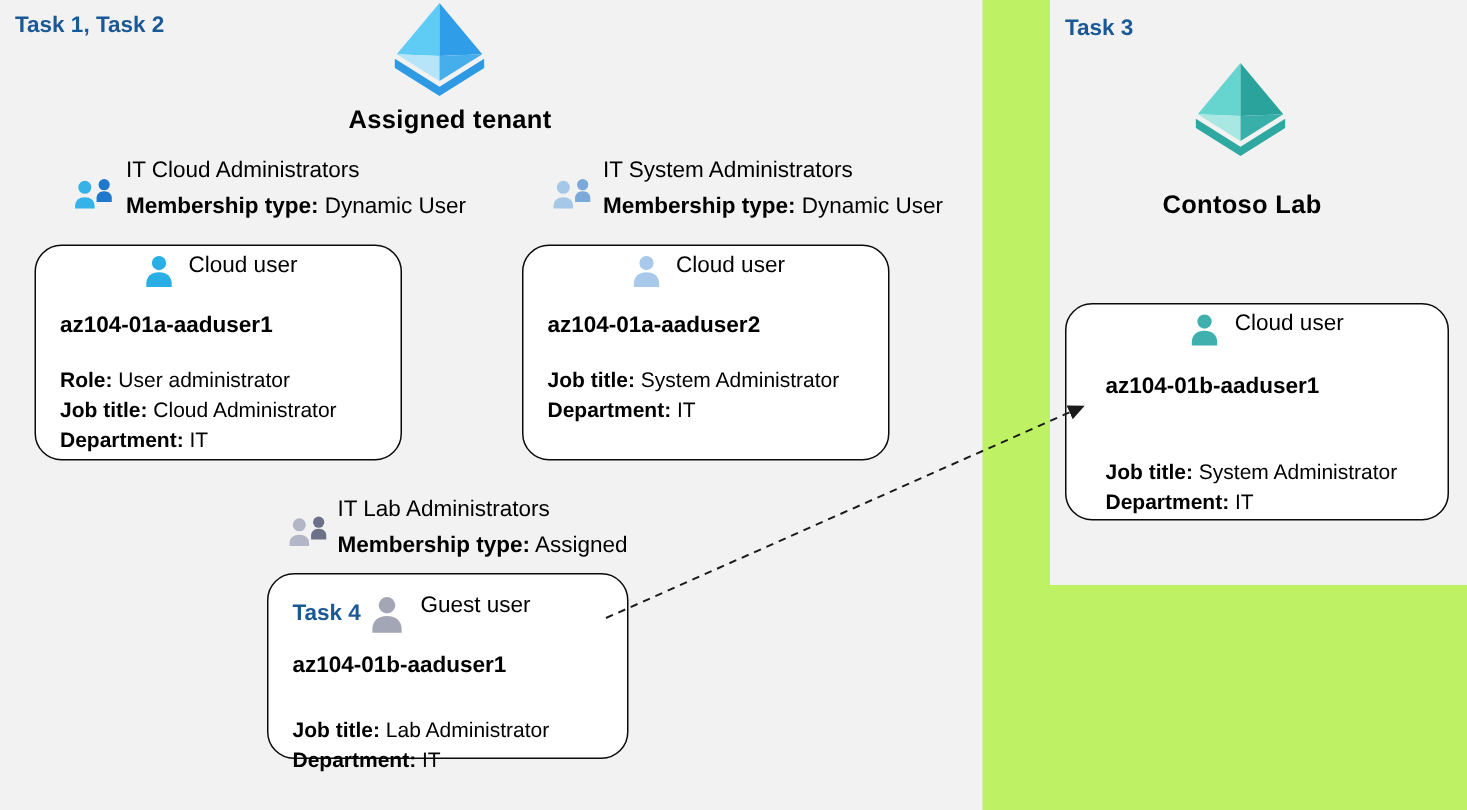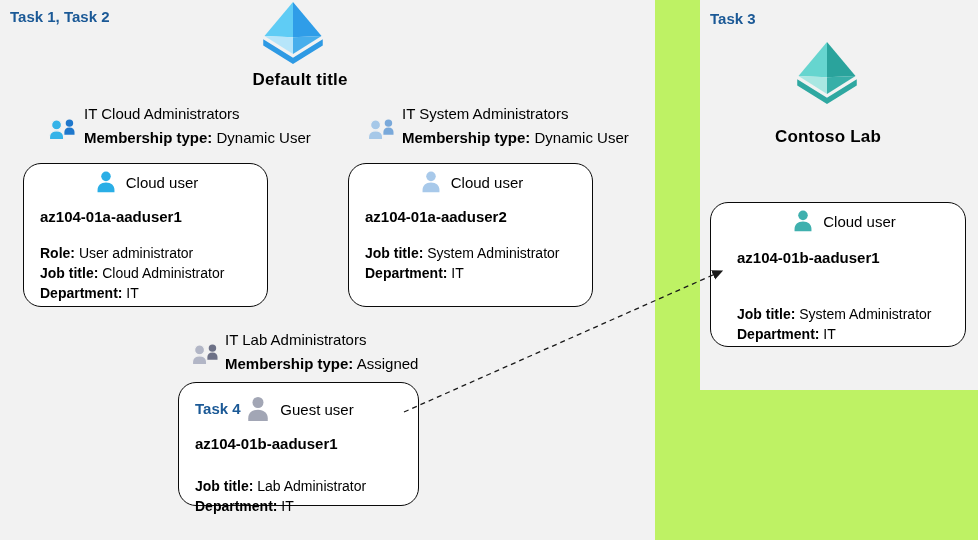--- a/index.html
+++ b/index.html
@@ -9,21 +9,21 @@
   .panel{position:absolute;background:#f2f2f2;}
   .panel-left{left:0;top:0;width:655px;height:540px;}
   .panel-right{left:700px;top:0;width:278px;height:390px;}
   .task-label{font-size:15px;font-weight:700;color:#1b5996;white-space:nowrap;}
   .tenant-title{font-size:17px;font-weight:700;text-align:center;letter-spacing:.2px;}
   .tenant-title .line{line-height:26px;}
   .group-head{font-size:15px;line-height:24px;white-space:nowrap;}
   .group-name{font-weight:400;}
   .card{position:absolute;background:#fff;border:1.5px solid #0a0a0a;border-radius:18px;
         box-sizing:border-box;padding:4px 14px 0 14px;}
-  .card-head{display:flex;align-items:center;justify-content:center;gap:7px;
+  .card-head{display:flex;align-items:flex-start;justify-content:center;gap:7px;
              font-size:15px;height:28px;}
   .card-name{font-weight:700;font-size:15px;margin-top:12px;padding-left:2px;white-space:nowrap;}
   .card-details{margin-top:18px;font-size:14px;line-height:20px;padding-left:2px;white-space:nowrap;}
   .card4{padding-left:24px;}
   .card4 .card-name{margin-top:14px;}
   .card4 .card-details{margin-top:38px;}
   .card3{padding-top:12px;}
   .card3 .card-details{margin-top:24px;}
   .task4{position:absolute;left:16px;top:17px;}
   b{font-weight:700;}
@@ -42,21 +42,21 @@
 
   <div class="abs" style="left:259px;top:2px;">
     <svg width="68" height="62" viewBox="0 0 100 100">
       <polygon points="50,0 4,55 50,57" fill="#5fccf5"></polygon>
       <polygon points="50,0 96,55 50,57" fill="#2f9de8"></polygon>
       <polygon points="4,55 50,84 50,57" fill="#b6e5fa"></polygon>
       <polygon points="96,55 50,84 50,57" fill="#47aeec"></polygon>
       <polygon points="2,60 50,90 98,60 98,70 50,100 2,70" fill="#2e9ae4"></polygon>
     </svg>
   </div>
-  <div class="abs tenant-title" style="left:200px;top:70px;width:200px;">Default title</div>
+  <div class="abs tenant-title" style="left:200px;top:70px;width:200px;">Assigned tenant</div>
 
   <div class="abs" style="left:45px;top:114px;">
     <svg width="32" height="28" viewBox="0 0 36 28">
       <g fill="#1f78cc">
         <circle cx="27.5" cy="8.5" r="4.2"></circle>
         <path d="M27.5 13.5 C24 13.5 21.8 15.6 21.8 18.6 L21.8 21.5 L33.2 21.5 L33.2 18.6 C33.2 15.6 31 13.5 27.5 13.5 Z"></path>
       </g>
       <g stroke="#f2f2f2" stroke-width="1.4" fill="#35b3e8">
         <circle cx="13" cy="10.5" r="5.6"></circle>
         <path d="M13 17.2 C8.2 17.2 5 20 5 24.2 L5 27 L21 27 L21 24.2 C21 20 17.8 17.2 13 17.2 Z"></path>

